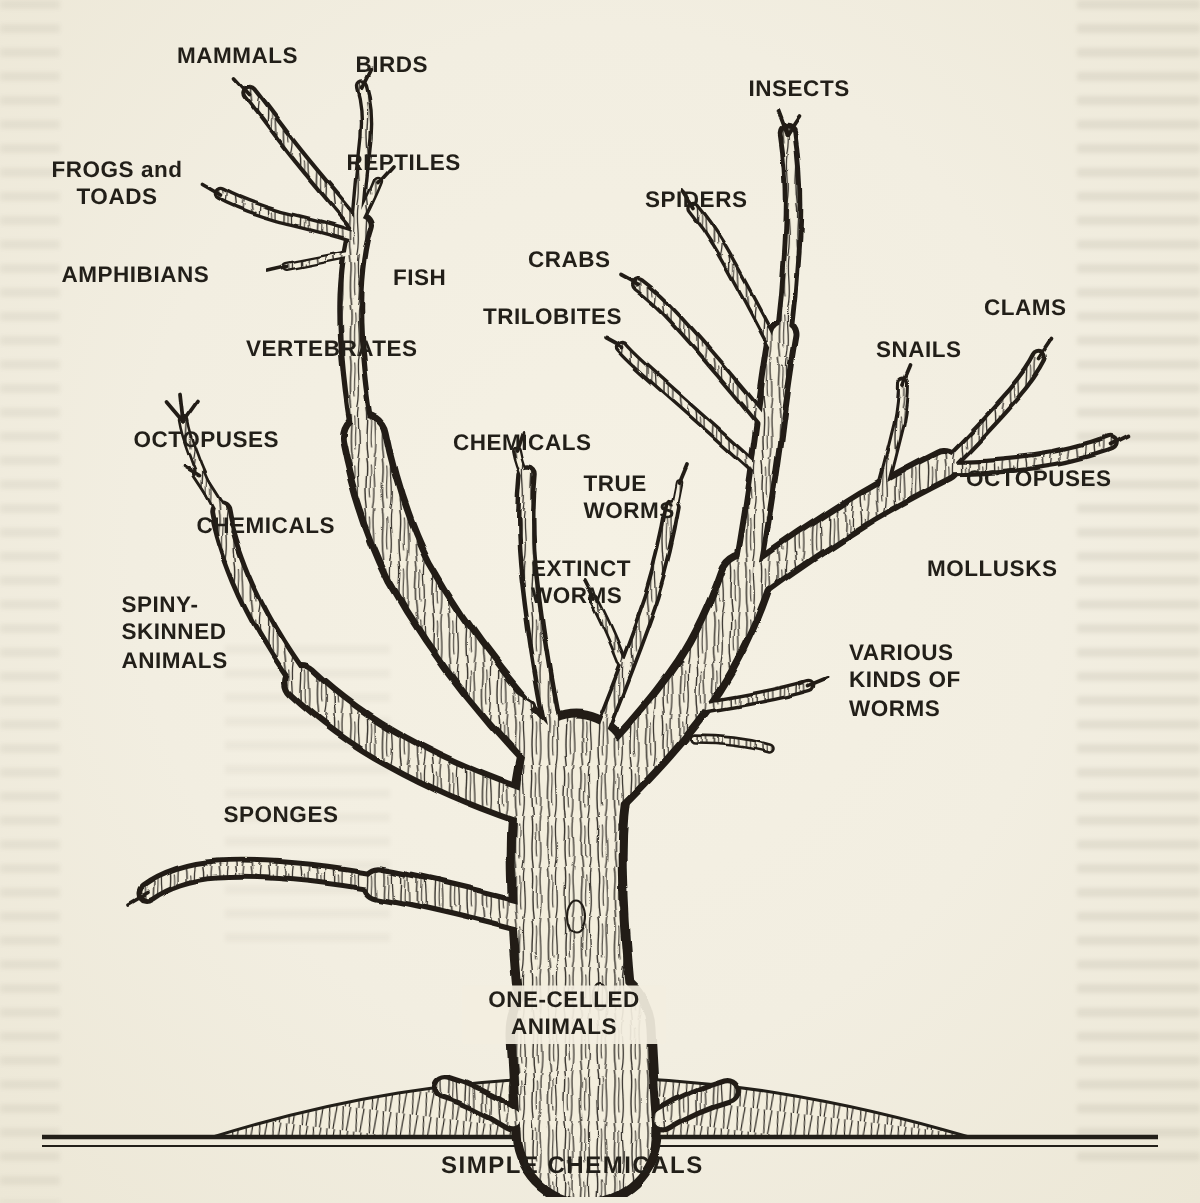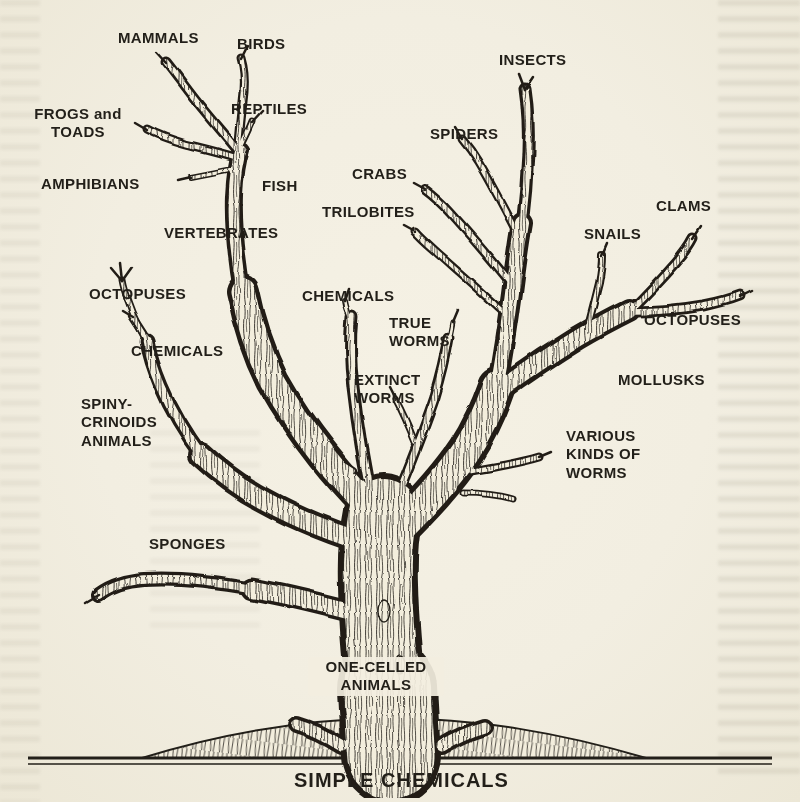--- a/index.html
+++ b/index.html
@@ -7,21 +7,21 @@
     position:relative;width:800px;height:802px;overflow:hidden;
     background:radial-gradient(ellipse at 50% 45%, #f5f1e4 0%, #f2eee1 55%, #ece7d6 100%);
     font-family:"Liberation Sans", sans-serif;
   }
   .lbl{
     position:absolute;
     font-weight:700;font-size:15px;line-height:1.22;letter-spacing:.35px;
     color:#221f19;white-space:pre-line;
   }
   .lbl.center{text-align:center;}
-  .lbl.big{font-size:20px;letter-spacing:1px;}
+  .lbl.big{font-size:16px;letter-spacing:1px;}
   .lbl.onbg{background:rgba(243,238,223,.92);padding:1px 3px;border-radius:2px;text-align:center;}
   .bleed{
     position:absolute;pointer-events:none;
     background:repeating-linear-gradient(180deg, rgba(112,106,88,.20) 0 6px, rgba(0,0,0,0) 6px 16px);
     filter:blur(1.4px);opacity:.55;
   }
   .bleed.b-right{right:0;top:0;width:82px;height:775px;}
   .bleed.b-left{left:0;top:0;width:40px;height:802px;opacity:.4;}
   .bleed.b-midleft{left:150px;top:430px;width:110px;height:200px;opacity:.28;}
   svg{position:absolute;left:0;top:0;}
@@ -218,21 +218,21 @@
   <div class="lbl" style="left:89px;top:285px">OCTOPUSES</div>
   <div class="lbl" style="left:302px;top:287px">CHEMICALS</div>
   <div class="lbl" style="left:644px;top:311px">OCTOPUSES</div>
   <div class="lbl" style="left:131px;top:342px">CHEMICALS</div>
   <div class="lbl" style="left:389px;top:314px">TRUE
 WORMS</div>
   <div class="lbl" style="left:354px;top:371px">EXTINCT
 WORMS</div>
   <div class="lbl" style="left:618px;top:371px">MOLLUSKS</div>
   <div class="lbl" style="left:81px;top:395px">SPINY-
-CRINOIDS
+SKINNED
 ANIMALS</div>
   <div class="lbl" style="left:566px;top:427px">VARIOUS
 KINDS OF
 WORMS</div>
   <div class="lbl" style="left:149px;top:535px">SPONGES</div>
   <div class="lbl center onbg" style="left:308px;top:657px;width:130px">ONE-CELLED
 ANIMALS</div>
   <div class="lbl big" style="left:294px;top:768px">SIMPLE CHEMICALS</div>
 
 </div>

